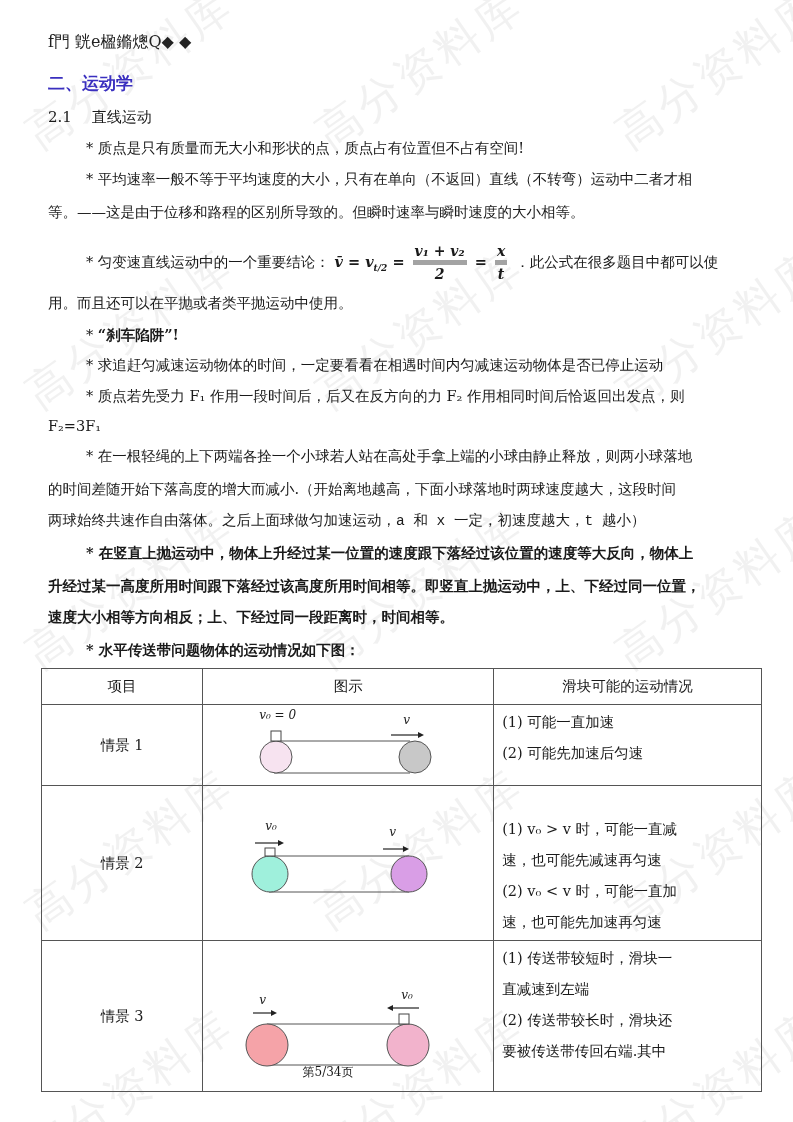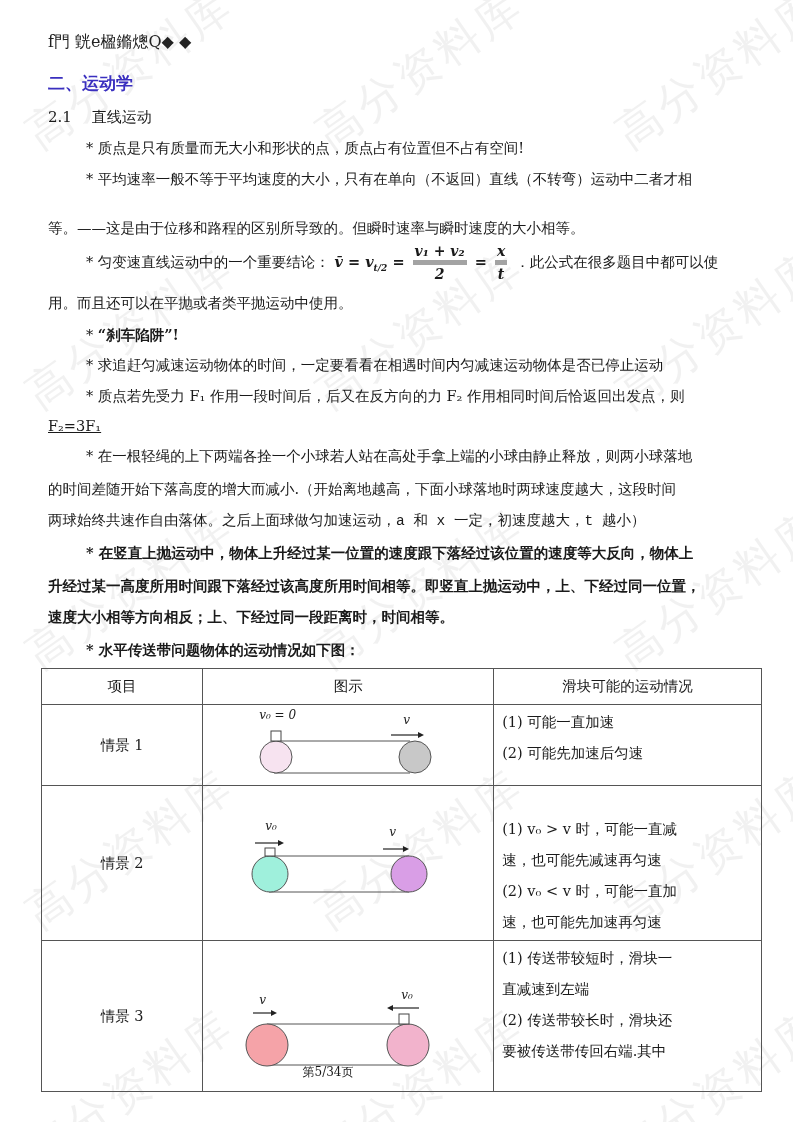--- a/index.html
+++ b/index.html
@@ -50,42 +50,42 @@
 
 <div class="sec">二、运动学</div>
 
 <div class="sub">
   <span class="num">2.1</span><span>直线运动</span>
 </div>
 
 <div class="p" style="top:133px;"><span class="ind"></span><span>* 质点是只有质量而无大小和形状的点，质点占有位置但不占有空间!</span></div>
 
 <div class="p" style="top:164px;"><span class="ind"></span><span>* 平均速率一般不等于平均速度的大小，只有在单向（不返回）直线（不转弯）运动中二者才相</span></div>
-<div class="p" style="top:197px;margin-top:16px;"><span>等。——这是由于位移和路程的区别所导致的。但瞬时速率与瞬时速度的大小相等。</span></div>
+<div class="p" style="top:197px;"><span>等。——这是由于位移和路程的区别所导致的。但瞬时速率与瞬时速度的大小相等。</span></div>
 
 <div class="p" style="top:242px;">
   <span class="ind"></span><span>* 匀变速直线运动中的一个重要结论：</span>
   <span class="math">
     <span>v̄</span>
     <span>= v</span><sub style="font-size:9px;">t/2</sub>
     <span>=</span>
     <span class="frac"><span class="n">v₁ + v₂</span><span class="d">2</span></span>
     <span>=</span>
     <span class="frac"><span class="n">x</span><span class="d">t</span></span>
   </span>
   <span>．此公式在很多题目中都可以使</span>
 </div>
 <div class="p" style="top:288px;"><span>用。而且还可以在平抛或者类平抛运动中使用。</span></div>
 
 <div class="p" style="top:319px;"><span class="ind"></span><span>* </span><span class="bold">“刹车陷阱”!</span></div>
 
 <div class="p" style="top:350px;"><span class="ind"></span><span>* 求追赶匀减速运动物体的时间，一定要看看在相遇时间内匀减速运动物体是否已停止运动</span></div>
 
 <div class="p" style="top:381px;"><span class="ind"></span><span>* 质点若先受力 F₁ 作用一段时间后，后又在反方向的力 F₂ 作用相同时间后恰返回出发点，则</span></div>
-<div class="p" style="top:411px;text-decoration:underline;"><span>F₂=3F₁</span></div>
+<div class="p" style="top:411px;"><span>F₂=3F₁</span></div>
 
 <div class="p" style="top:441px;"><span class="ind"></span><span>* 在一根轻绳的上下两端各拴一个小球若人站在高处手拿上端的小球由静止释放，则两小球落地</span></div>
 <div class="p" style="top:474px;"><span>的时间差随开始下落高度的增大而减小.（开始离地越高，下面小球落地时两球速度越大，这段时间</span></div>
 <div class="p" style="top:506px;font-family:Liberation Mono, monospace;"><span>两球始终共速作自由落体。之后上面球做匀加速运动，a 和 x 一定，初速度越大，t 越小）</span></div>
 
 <div class="p bold" style="top:537px;"><span class="ind"></span><span>* 在竖直上抛运动中，物体上升经过某一位置的速度跟下落经过该位置的速度等大反向，物体上</span></div>
 <div class="p bold" style="top:570px;"><span>升经过某一高度所用时间跟下落经过该高度所用时间相等。即竖直上抛运动中，上、下经过同一位置，</span></div>
 <div class="p bold" style="top:601px;"><span>速度大小相等方向相反；上、下经过同一段距离时，时间相等。</span></div>
 
 <div class="p bold" style="top:634px;"><span class="ind"></span><span>* 水平传送带问题物体的运动情况如下图：</span></div>

